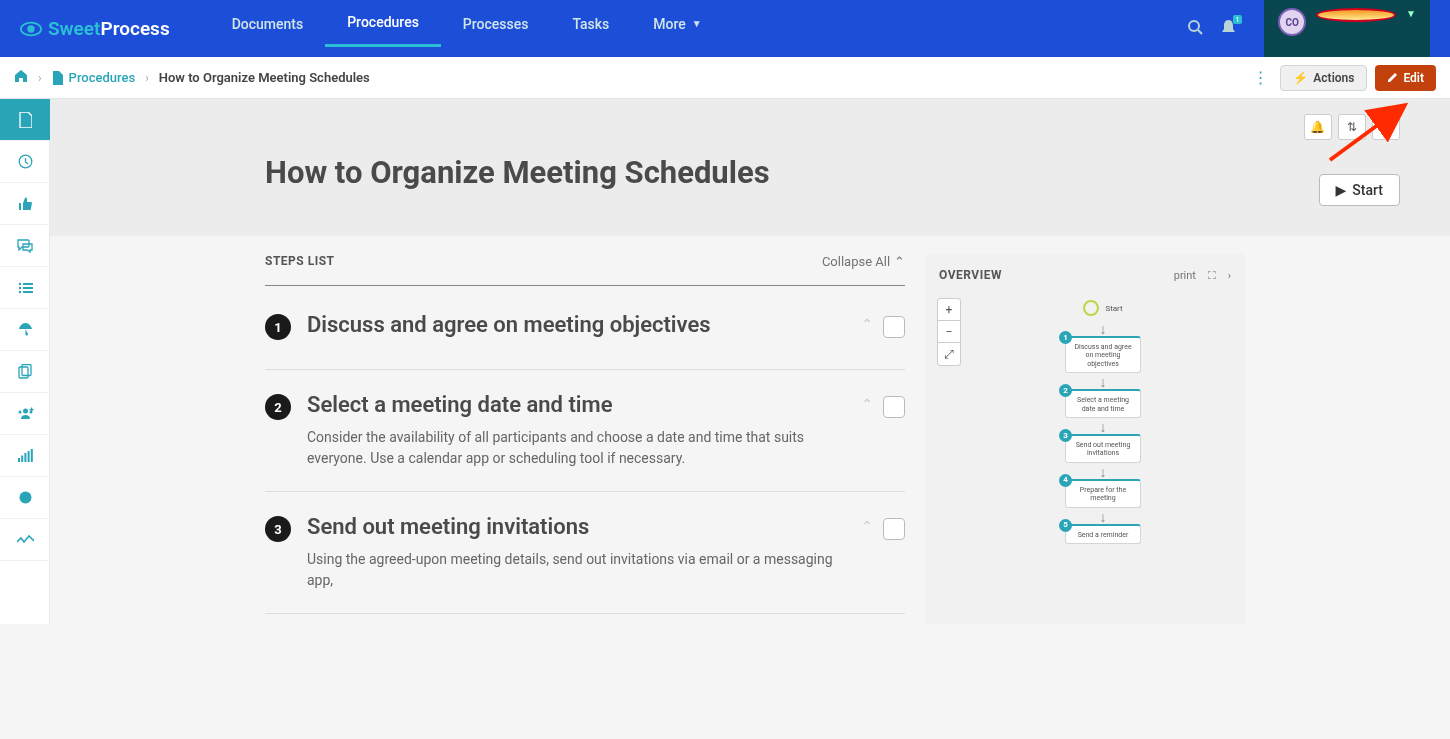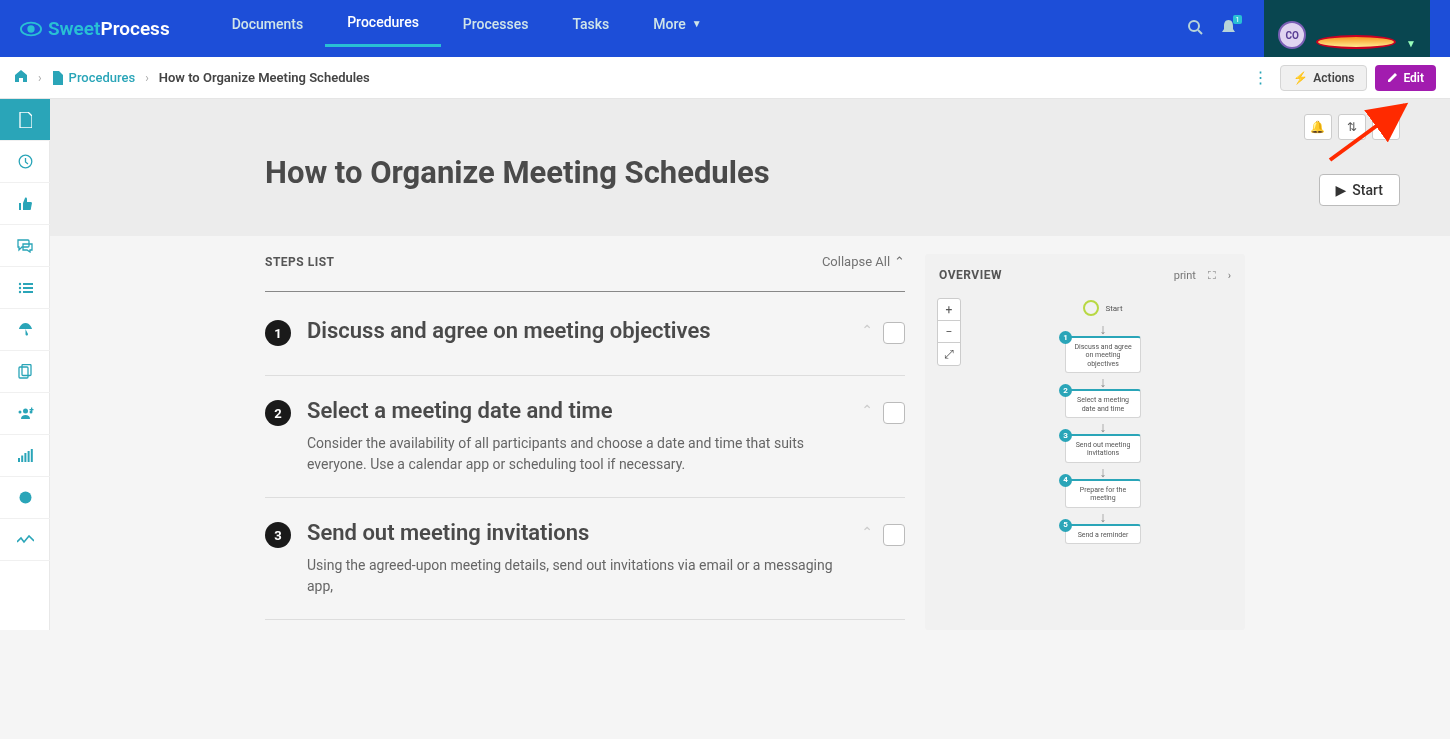--- a/index.html
+++ b/index.html
@@ -10,55 +10,55 @@
     .logo { display: flex; align-items: center; color: #fff; font-size: 19px; font-weight: 600; margin-right: 40px; }
     .logo-sweet { color: #29c0d4; }
     .logo-icon { width: 22px; height: 18px; margin-right: 6px; }
     .navlinks { display: flex; height: 100%; }
     .navlinks a { color: #d0e5e8; text-decoration: none; padding: 0 22px; display: flex; align-items: center; font-size: 14px; font-weight: 500; position: relative; height: 47px; }
     .navlinks a.active { color: #fff; border-bottom: 3px solid #29c0d4; }
     .navlinks a .chev { margin-left: 6px; font-size: 10px; }
     .topright { margin-left: auto; display: flex; align-items: center; gap: 18px; }
     .topright .icon-btn { color: #b8d4d8; font-size: 16px; position: relative; }
     .bell-badge { position: absolute; top: -4px; right: -6px; background: #29c0d4; color: #fff; font-size: 8px; padding: 0 2px; border-radius: 2px; line-height: 9px; min-width:9px; text-align:center;}
-    .userbox { background: #094650; padding: 8px 14px; display: flex; align-items: flex-end; gap: 10px; margin-left: 10px; height:57px;}
+    .userbox { background: #094650; padding: 8px 14px; display: flex; align-items: flex-start; gap: 10px; margin-left: 10px; height:57px;}
     .avatar { width: 28px; height: 28px; border-radius: 50%; background: #e0d4f0; border: 2px solid #7a5fb5; display: flex; align-items: center; justify-content: center; font-size: 10px; font-weight: 700; color: #5a3f95; }
     .userblur { width: 80px; height: 14px; background: linear-gradient(#f89820,#ffeb90); border: 2px solid #c02; border-radius: 50%; filter: blur(0.5px);}
     
     
     .crumbbar { height: 42px; background: #fff; border-bottom: 1px solid #e5e5e5; display: flex; align-items: center; padding: 0 14px; gap: 10px; }
     .crumbbar .home-ic { color: #2aa5b8; font-size: 14px; }
     .crumbbar .sep { color: #aaa; font-size: 12px; }
     .crumbbar .crumb-link { color: #2aa5b8; font-size: 13px; font-weight: 500; display: flex; align-items: center; gap: 6px; }
     .crumbbar .crumb-current { color: #444; font-size: 13px; font-weight: 600; }
     .crumbbar .file-ic { color: #2aa5b8; }
     .crumb-actions { margin-left: auto; display: flex; align-items: center; gap: 8px; }
     .dots-vert { color: #2aa5b8; font-size: 16px; padding: 4px; }
     .actions-btn { background: #f0f0f0; border: 1px solid #d5d5d5; border-radius: 4px; padding: 5px 12px; font-size: 12px; font-weight: 600; color: #444; display: flex; align-items: center; gap: 5px; }
-    .edit-btn { background: #a21caf; color: #fff; border: none; border-radius: 4px; padding: 6px 12px; font-size: 12px; font-weight: 600; display: flex; align-items: center; gap: 5px; position: relative; }
+    .edit-btn { background: #c2410c; color: #fff; border: none; border-radius: 4px; padding: 6px 12px; font-size: 12px; font-weight: 600; display: flex; align-items: center; gap: 5px; position: relative; }
     
     
     .arrow-annot { position: absolute; top: 100px; left: 1325px; pointer-events: none; z-index: 100; }
     
     
     .main-wrap { display: flex; }
     .sidebar { width: 50px; background: #fff; border-right: 1px solid #e8e8e8; padding-top: 0; }
     .sidebar .side-item { width: 50px; height: 42px; display: flex; align-items: center; justify-content: center; color: #2aa5b8; font-size: 15px; border-bottom: 1px solid #f0f0f0; }
     .sidebar .side-item:first-child { background: #2aa5b8; color: #fff; }
     
     .content { flex: 1; padding: 0; }
     .herosec { background: #ececec; padding: 55px 50px 45px 215px; position: relative; }
     .herotitle { font-size: 31px; font-weight: 700; color: #4a4a4a; }
     .hero-controls { position: absolute; right: 50px; top: 15px; display: flex; gap: 6px; }
     .hero-ctrl-btn { background: #fff; border: 1px solid #ccc; border-radius: 3px; width: 28px; height: 26px; display: flex; align-items: center; justify-content: center; font-size: 12px; color: #555; }
     .start-btn { position: absolute; right: 50px; top: 75px; background: #fff; border: 1px solid #bbb; border-radius: 4px; padding: 7px 16px; font-size: 14px; font-weight: 500; color: #333; display: flex; align-items: center; gap: 6px; }
     
     .body-cols { display: flex; gap: 20px; padding: 18px 50px 0 215px; }
     .steps-col { flex: 1; max-width: 640px; }
-    .steps-head { display: flex; justify-content: space-between; align-items: center; border-bottom: 1.5px solid #888; padding-bottom: 22px; margin-bottom: 14px; }
+    .steps-head { display: flex; justify-content: space-between; border-bottom: 1.5px solid #888; padding-bottom: 16px; margin-bottom: 14px; }
     .steps-head-title { font-size: 12px; font-weight: 700; color: #555; letter-spacing: 0.5px; }
     .collapse-link { font-size: 13px; color: #737373; display: flex; align-items: center; gap: 4px; }
     
     .step { display: flex; gap: 16px; padding: 12px 0 22px; border-bottom: 1px solid #ddd; margin-bottom: 10px; }
     .step-num { width: 26px; height: 26px; min-width:26px; border-radius: 50%; background: #1a1a1a; color: #fff; display: flex; align-items: center; justify-content: center; font-size: 13px; font-weight: 700; margin-top: 2px; }
     .step-content { flex: 1; }
     .step-title { font-size: 22px; font-weight: 600; color: #4a4a4a; margin-bottom: 10px; }
     .step-desc { font-size: 14px; color: #666; line-height: 1.5; }
     .step-actions { display: flex; align-items: flex-start; gap: 10px; margin-top: 4px; }
     .step-caret { color: #ccc; font-size: 14px; }

